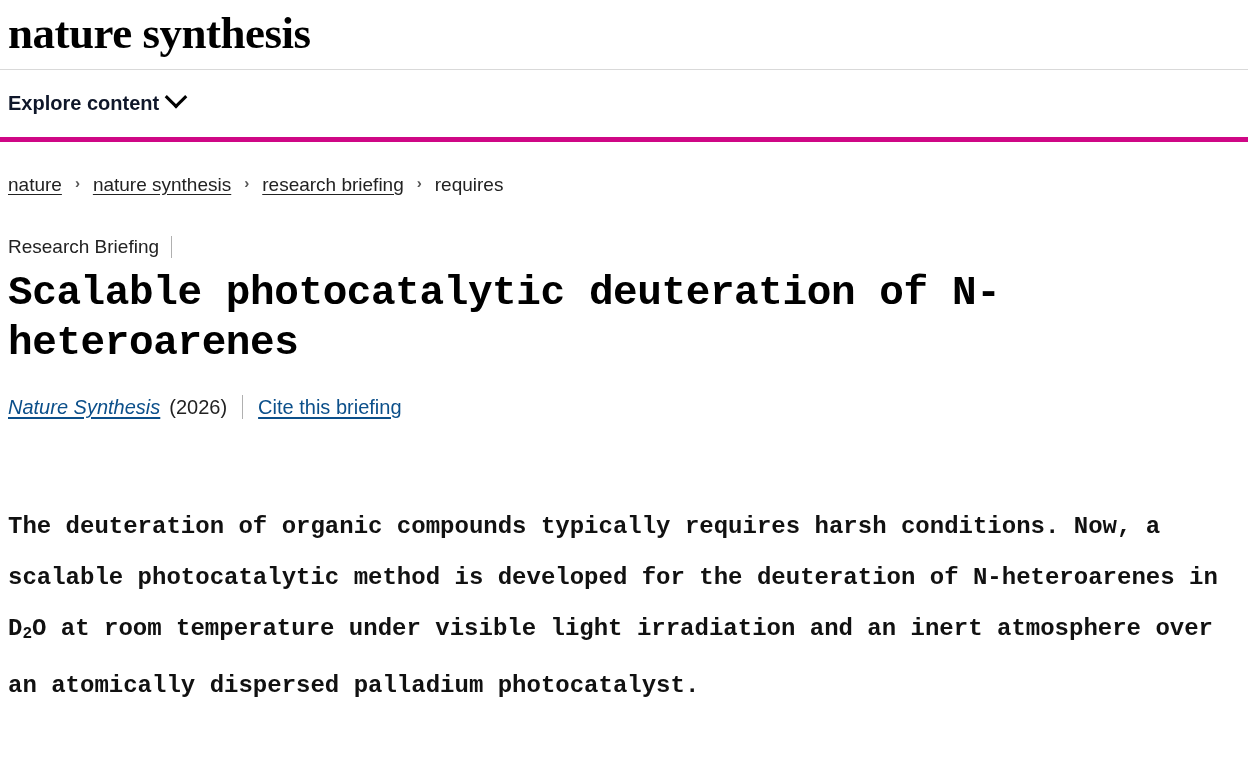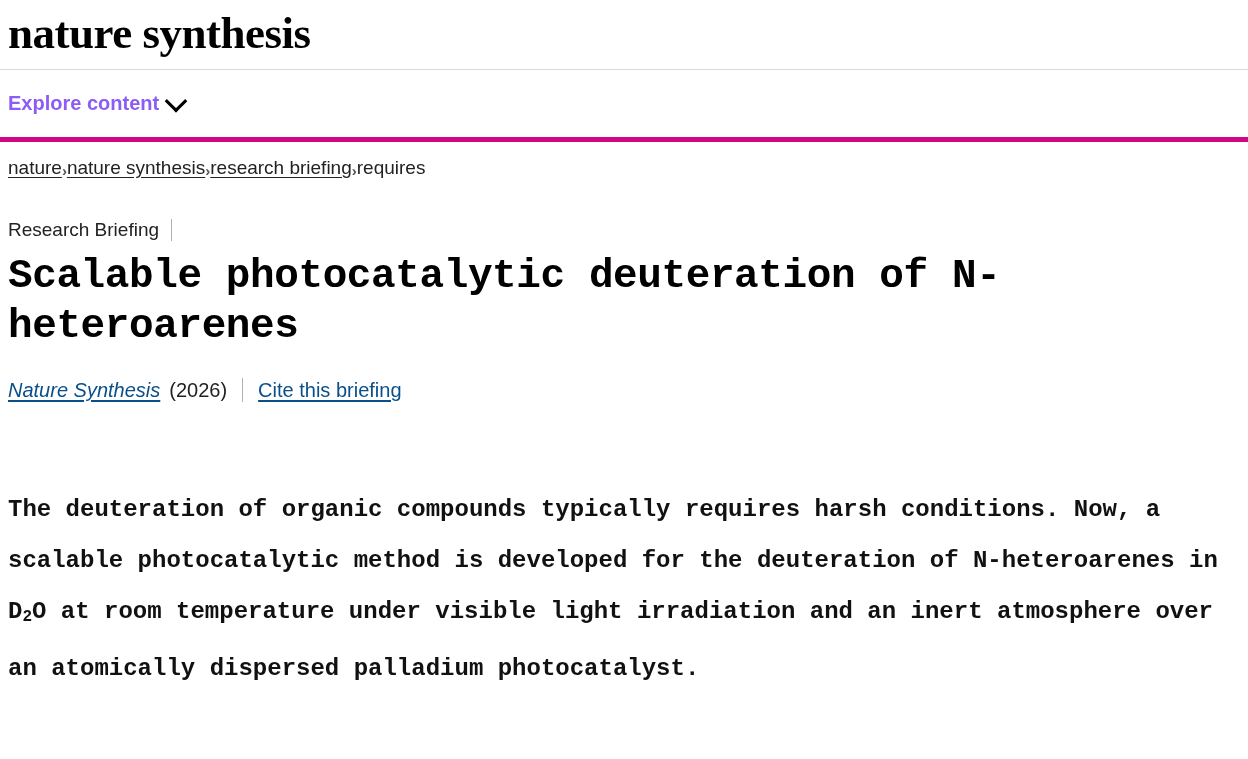--- a/index.html
+++ b/index.html
@@ -35,47 +35,48 @@
   .navbar {
     height: 72px;
     box-sizing: border-box;
     display: flex;
     align-items: center;
     padding-left: 8px;
     border-bottom: 5px solid #cf0785;
   }
   .nav-item {
     display: flex;
-    align-items: center;
+    align-items: flex-start;
     gap: 9px;
     margin-right: 44px;
     cursor: pointer;
-    color: #8b5cf6;
+    color: #0f172a;
     font-size: 20px;
     font-weight: 700;
   }
   .chev {
     display: inline-block;
     width: 13px;
     height: 13px;
     border-right: 3px solid #000;
     border-bottom: 3px solid #000;
     transform: rotate(45deg) translate(-2px, -2px);
   }
 
   
   .content {
     padding: 0 8px;
   }
 
   .breadcrumb {
     display: flex;
-    align-items: flex-end;
+    align-items: flex-start;
+    gap: 13px;
     font-size: 19px;
-    margin-top: 15px;
+    margin-top: 32px;
     color: #222;
   }
   .breadcrumb a {
     color: #222;
     text-decoration: underline;
     text-underline-offset: 3px;
     cursor: pointer;
   }
   .breadcrumb .sep {
     font-size: 15px;

